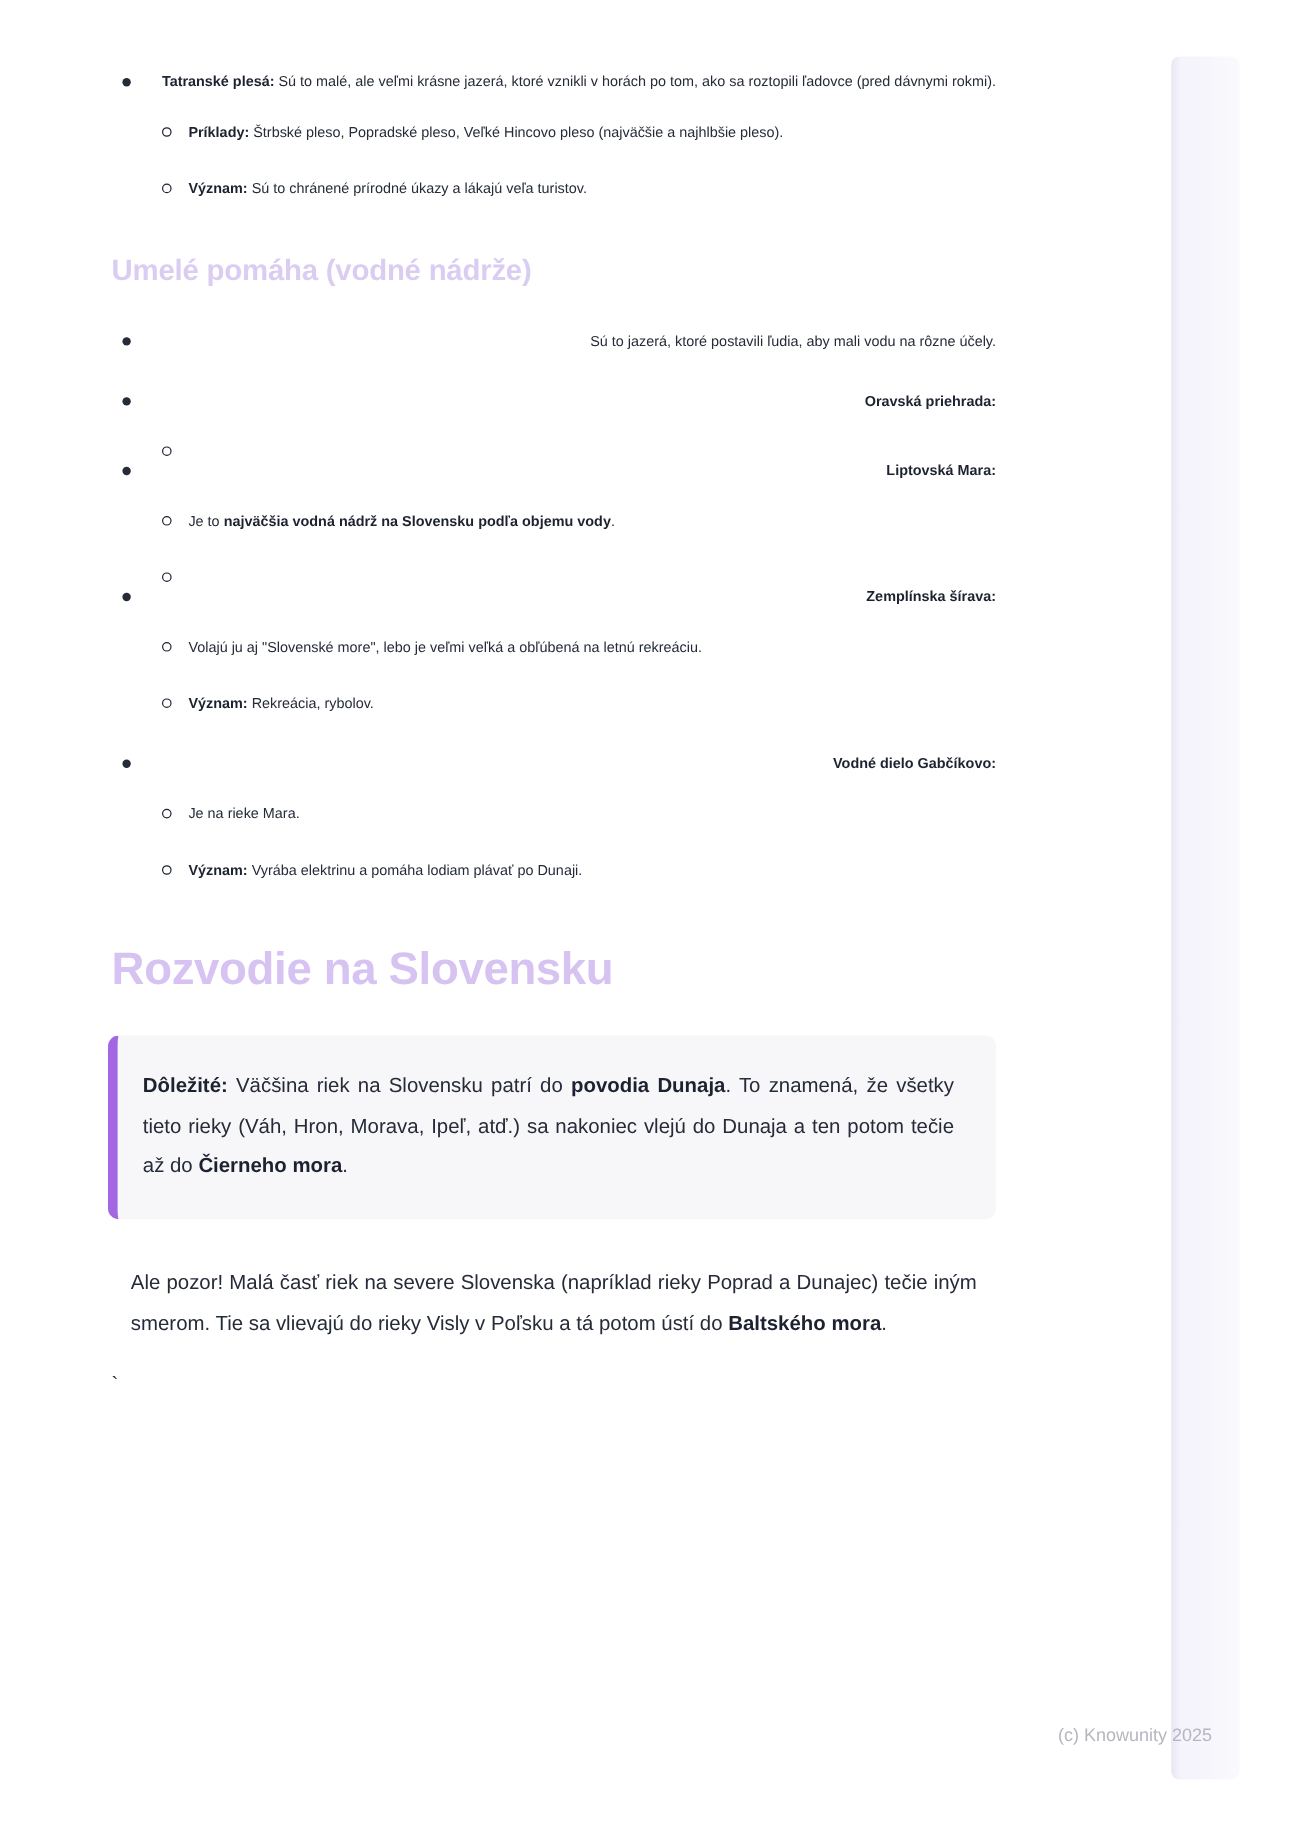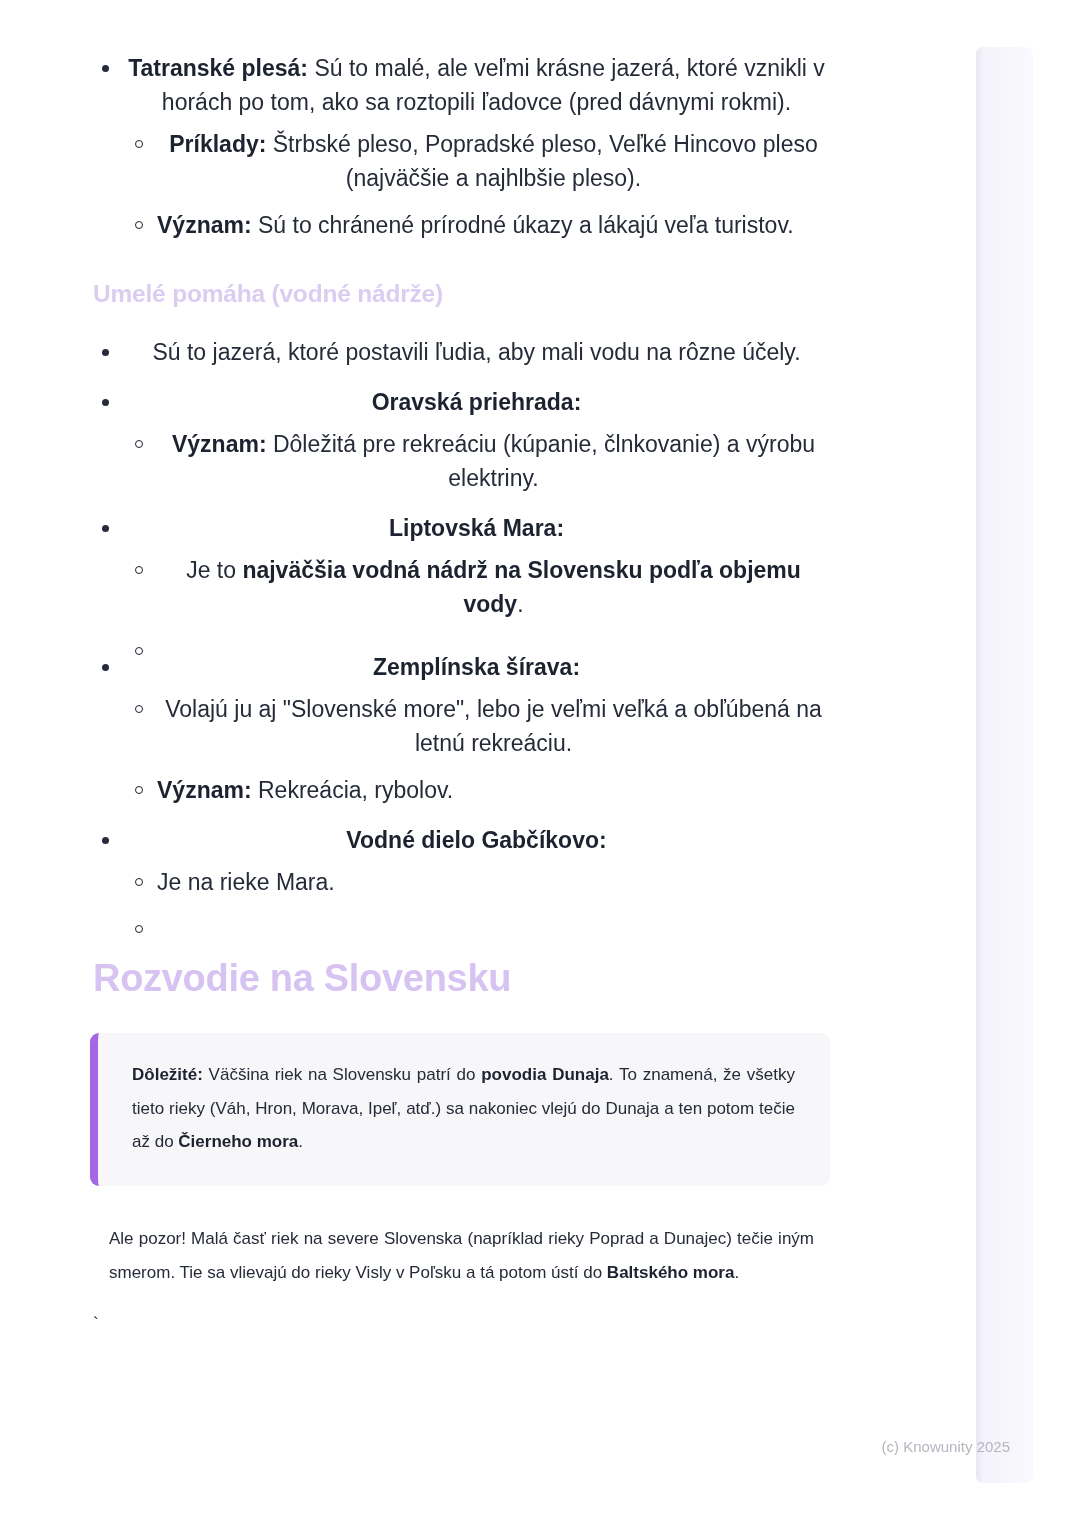--- a/index.html
+++ b/index.html
@@ -24,38 +24,38 @@
   .lvl2{margin-top:8px}
   .lvl2 > li{display:flex;margin-bottom:13px}
   .lvl2 > li:last-child{margin-bottom:0}
   .marker2{flex:0 0 34px;position:relative}
   .marker2::before{
     content:"";position:absolute;left:12px;top:13px;
     width:6px;height:6px;border-radius:50%;
     border:1.8px solid var(--bold-text,#1c222f);
     background:transparent;
   }
-  .li-text{font-size:23px;line-height:34px;text-align:center}
+  .li-text{font-size:12px;line-height:34px;text-align:right}
   .b{font-weight:700;color:var(--bold-text,#1c222f)}
   h2.sec{
     font-size:24.5px;font-weight:700;
     color:var(--heading-h2,#dbcdf2);
     margin:38px 0 27px;letter-spacing:-0.2px;
   }
   h1.sec{
     font-size:38px;font-weight:700;
     color:var(--heading-h1,#d7c3f1);
     margin:45px 0 33px;letter-spacing:-0.3px;
   }
   .callout{
     background:var(--callout-bg,#f7f6f9);
     border-left:8px solid var(--callout-border,#a466e3);
     border-radius:9px;
     margin-left:-3px;width:740px;box-sizing:border-box;
-    padding:25px 35px 27px 34px;
+    padding:25px 35px 27px 21px;
   }
   .callout-text{font-size:17px;line-height:33.5px;text-align:justify}
   .para{font-size:17px;line-height:34px;text-align:justify;margin:36px 16px 0}
   .stray{margin-top:24px;font-size:17px;line-height:20px}
   .scrollstrip{
     position:absolute;left:976px;top:47px;width:57px;height:1436px;
     background:linear-gradient(to right,
       var(--scroll-strip-edge,#e9e6f4) 0%,
       var(--scroll-strip,#f5f3fb) 14%,
       #faf9fd 100%);
@@ -100,21 +100,20 @@
         <div class="li-text"><span>Sú to jazerá, ktoré postavili ľudia, aby mali vodu na rôzne účely.</span></div>
       </div>
     </li>
     <li>
       <span class="marker1"></span>
       <div class="li-body">
         <div class="li-text"><span class="b">Oravská priehrada:</span></div>
         <ul class="lvl2">
           <li>
             <span class="marker2"></span>
-            <div class="li-text"><span class="b">Význam: </span><span>Dôležitá pre rekreáciu (kúpanie, člnkovanie) a výrobu elektriny.</span></div>
           </li>
         </ul>
       </div>
     </li>
     <li>
       <span class="marker1"></span>
       <div class="li-body">
         <div class="li-text"><span class="b">Liptovská Mara:</span></div>
         <ul class="lvl2">
           <li>
@@ -147,20 +146,21 @@
       <span class="marker1"></span>
       <div class="li-body">
         <div class="li-text"><span class="b">Vodné dielo Gabčíkovo:</span></div>
         <ul class="lvl2">
           <li>
             <span class="marker2"></span>
             <div class="li-text"><span>Je na rieke Mara.</span></div>
           </li>
           <li>
             <span class="marker2"></span>
+            <div class="li-text"><span class="b">Význam: </span><span>Vyrába elektrinu a pomáha lodiam plávať po Dunaji.</span></div>
           </li>
         </ul>
       </div>
     </li>
   </ul>
 
   <h1 class="sec">Rozvodie na Slovensku</h1>
 
   <div class="callout">
     <div class="callout-text"><span class="b">Dôležité: </span><span>Väčšina riek na Slovensku patrí do </span><span class="b">povodia Dunaja</span><span>. To znamená, že všetky tieto rieky (Váh, Hron, Morava, Ipeľ, atď.) sa nakoniec vlejú do Dunaja a ten potom tečie až do </span><span class="b">Čierneho mora</span><span>.</span></div>

